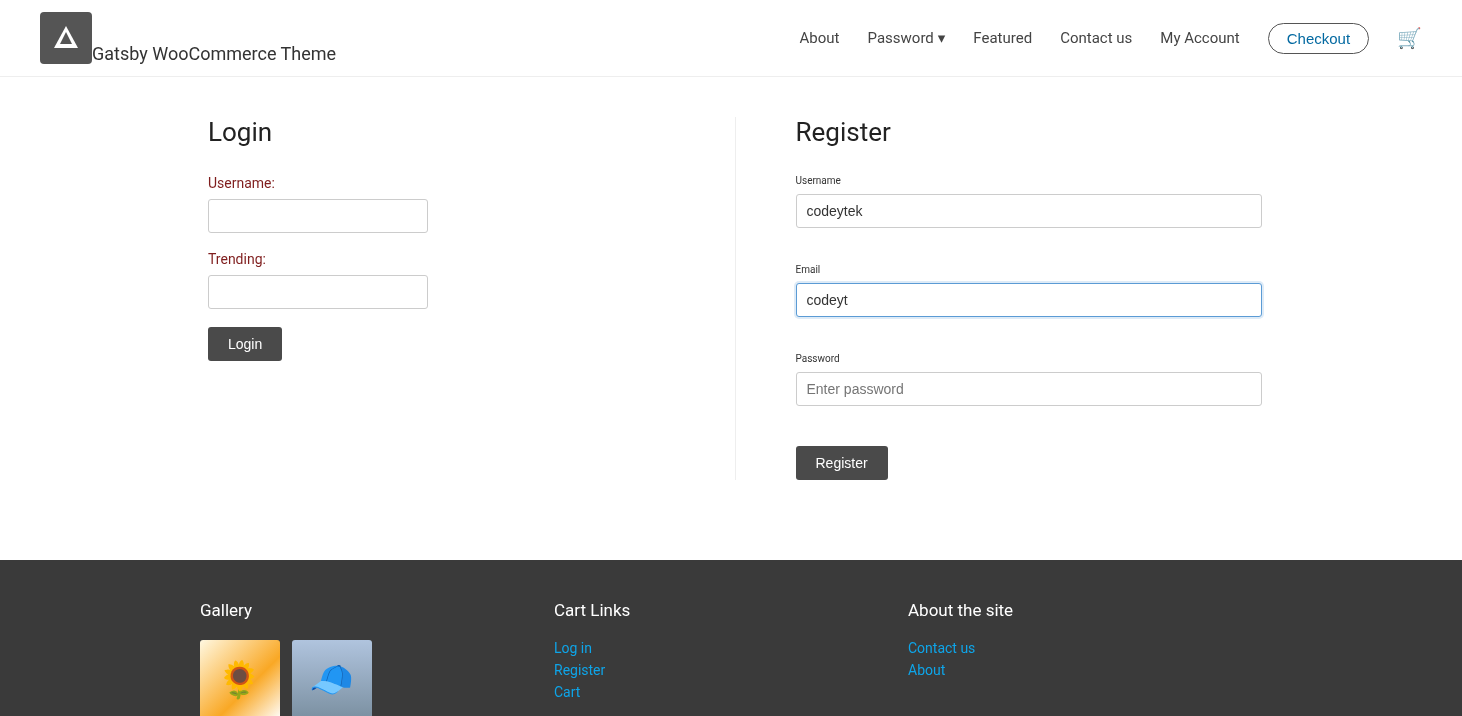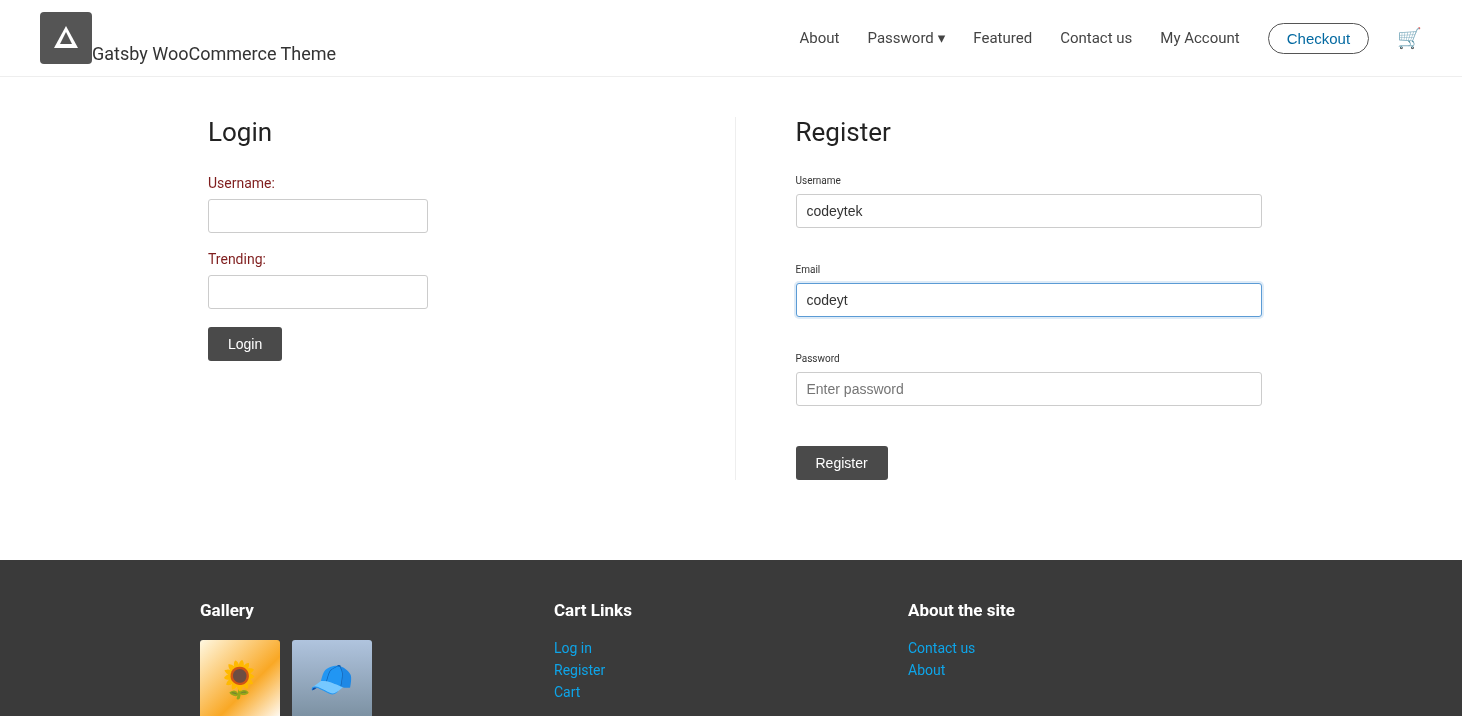--- a/index.html
+++ b/index.html
@@ -149,21 +149,21 @@
       color: #ccc;
       padding: 40px 200px 40px 200px;
       display: flex;
       gap: 0;
     }
     .footer-col {
       flex: 1;
     }
     .footer-col-title {
       font-size: 17px;
-      font-weight: 700;
+      font-weight: 400;
       color: #fff;
       margin-bottom: 20px;
     }
     .footer-gallery {
       display: flex;
       gap: 12px;
     }
     .gallery-thumb {
       width: 80px;
       height: 80px;

